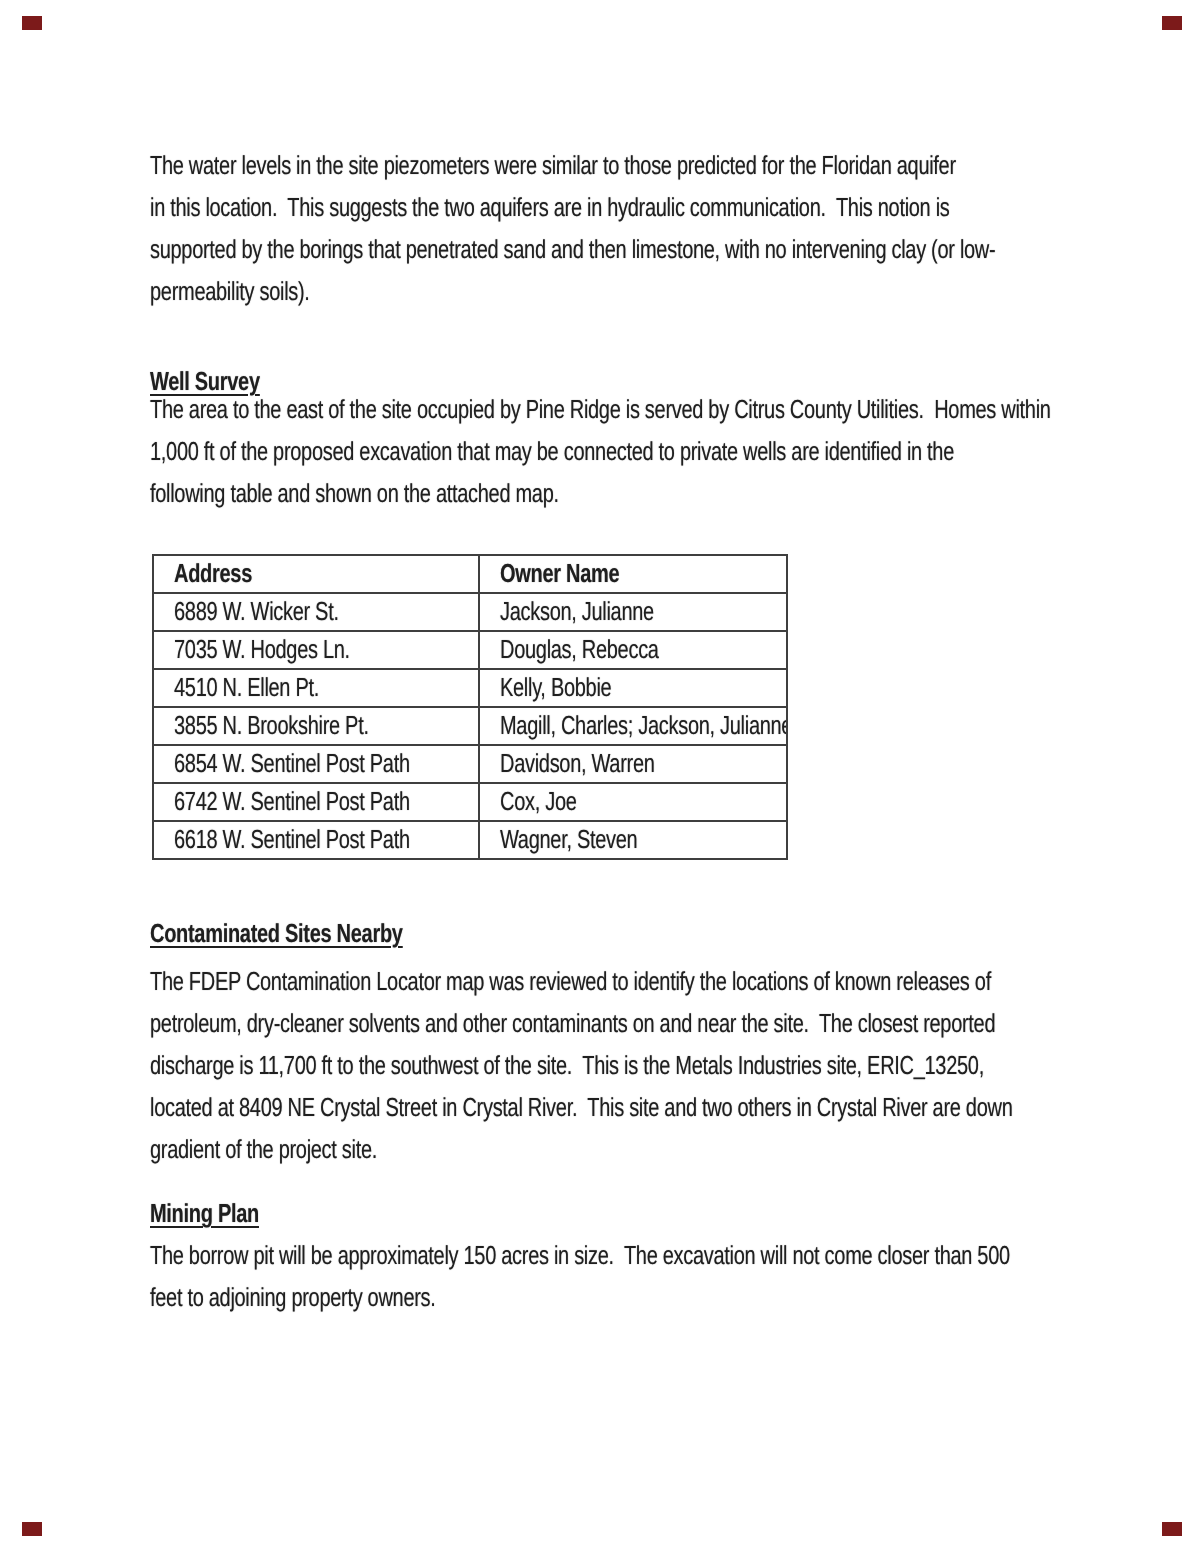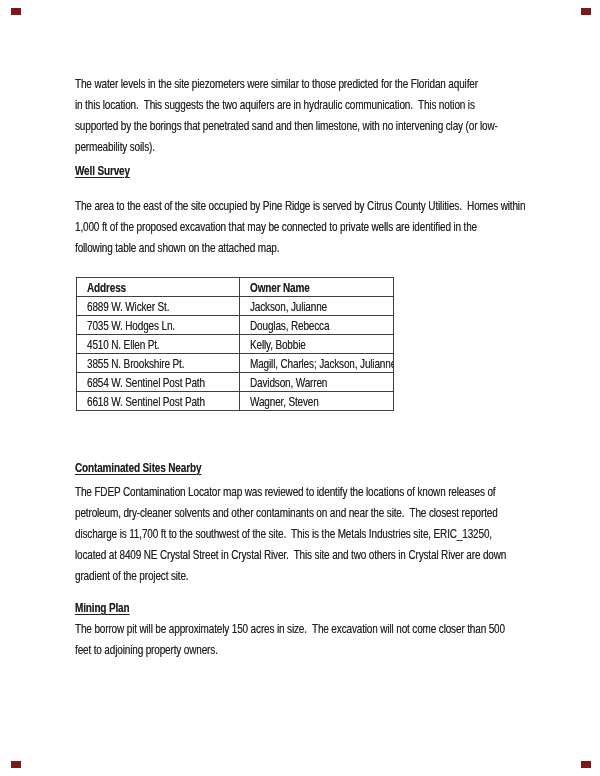--- a/index.html
+++ b/index.html
@@ -72,21 +72,21 @@
   <div class="corner-mark cm-bl"></div>
   <div class="corner-mark cm-br"></div>
 
   <div class="block" style="top:72px">
     <div class="line"><span class="txt">The water levels in the site piezometers were similar to those predicted for the Floridan aquifer</span></div>
     <div class="line"><span class="txt">in this location.  This suggests the two aquifers are in hydraulic communication.  This notion is</span></div>
     <div class="line"><span class="txt">supported by the borings that penetrated sand and then limestone, with no intervening clay (or low-</span></div>
     <div class="line"><span class="txt">permeability soils).</span></div>
   </div>
 
-  <div class="block heading" style="top:159px">
+  <div class="block heading" style="top:180px">
     <div class="line"><span class="txt">Well Survey</span></div>
   </div>
   <div class="block" style="top:194px">
     <div class="line"><span class="txt">The area to the east of the site occupied by Pine Ridge is served by Citrus County Utilities.  Homes within</span></div>
     <div class="line"><span class="txt">1,000 ft of the proposed excavation that may be connected to private wells are identified in the</span></div>
     <div class="line"><span class="txt">following table and shown on the attached map.</span></div>
   </div>
 
   <table class="wtable">
     <colgroup>
@@ -112,20 +112,24 @@
     </tr>
     <tr>
       <td><span class="txt">3855 N. Brookshire Pt.</span></td>
       <td><span class="txt">Magill, Charles; Jackson, Julianne</span></td>
     </tr>
     <tr>
       <td><span class="txt">6854 W. Sentinel Post Path</span></td>
       <td><span class="txt">Davidson, Warren</span></td>
     </tr>
     <tr>
+      <td><span class="txt">6742 W. Sentinel Post Path</span></td>
+      <td><span class="txt">Cox, Joe</span></td>
+    </tr>
+    <tr>
       <td><span class="txt">6618 W. Sentinel Post Path</span></td>
       <td><span class="txt">Wagner, Steven</span></td>
     </tr>
   </tbody>
     </table>
 
   <div class="block heading" style="top:456px">
     <div class="line"><span class="txt">Contaminated Sites Nearby</span></div>
   </div>
   <div class="block" style="top:480px">

